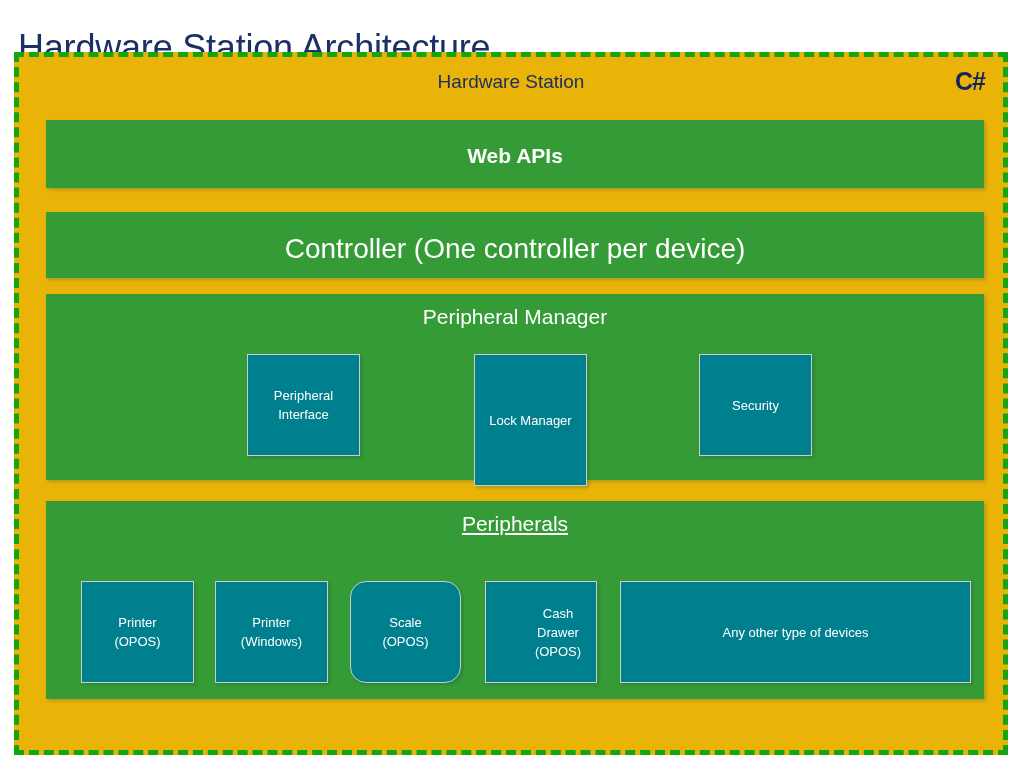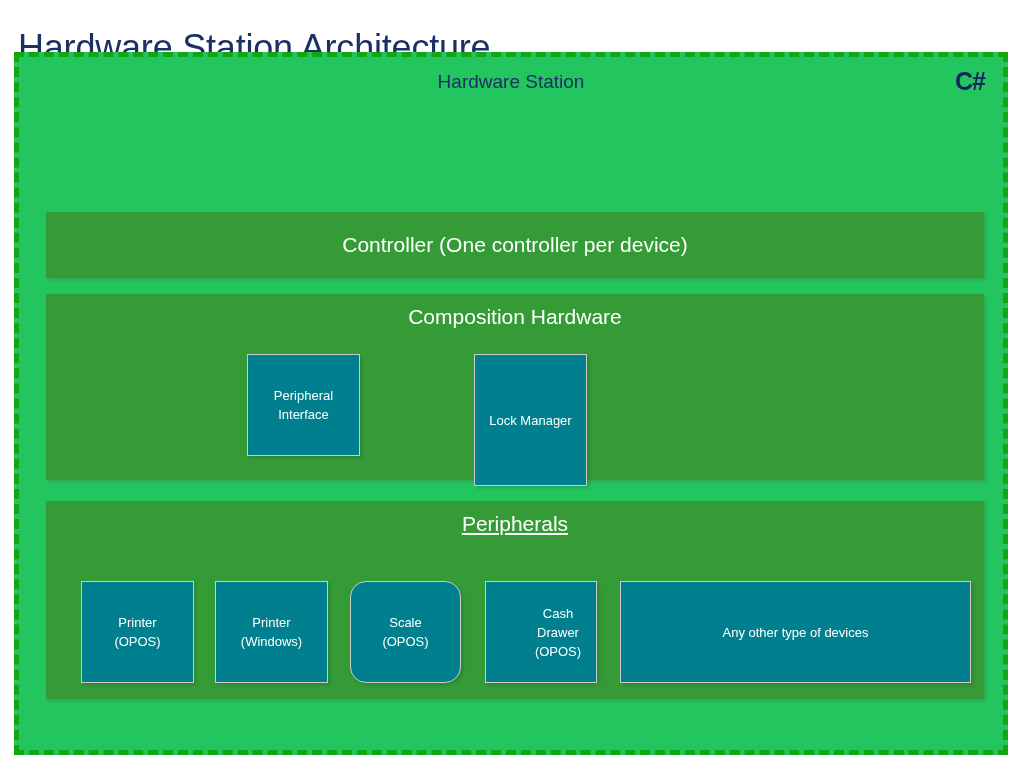--- a/index.html
+++ b/index.html
@@ -28,21 +28,21 @@
   }
 
   
   #hw-station-container {
     position: absolute;
     left: 14px;
     top: 52px;
     width: 994px;
     height: 703px;
     box-sizing: border-box;
-    background: #22c55e;
+    background: #eab308;
     border: 5px dashed #14a514;
   }
 
   #hw-station-title {
     position: absolute;
     left: 0;
     right: 0;
     top: 14px;
     text-align: center;
     font-size: 19px;
@@ -72,21 +72,21 @@
     text-align: center;
     color: #ffffff;
     font-size: 21px;
     white-space: nowrap;
   }
 
   #layer-web-apis      { left: 27px; top: 63px;  width: 938px; height: 68px; }
   #layer-web-apis .layer-title { top: 24px; font-size: 21px; font-weight: bold; }
 
   #layer-controller    { left: 27px; top: 155px; width: 938px; height: 66px; }
-  #layer-controller .layer-title { top: 21px; font-size: 21px; }
+  #layer-controller .layer-title { top: 21px; font-size: 28px; }
 
   #layer-composition   { left: 27px; top: 237px; width: 938px; height: 186px; }
   #layer-composition .layer-title { top: 11px; font-size: 21px; }
 
   #layer-peripherals   { left: 27px; top: 444px; width: 938px; height: 198px; }
   #layer-peripherals .layer-title { top: 11px; font-size: 21px; text-decoration: underline; }
 
   
   .component {
     position: absolute;
@@ -121,41 +121,49 @@
 <body>
 
 <h1 id="page-title">Hardware Station Architecture</h1>
 
 <div id="hw-station-container">
 
   <div id="hw-station-title">Hardware Station</div>
 
   <div id="csharp-label">C#</div>
 
+  <div class="layer" id="layer-web-apis">
+    <div class="layer-title">Web APIs</div>
+  </div>
 
   <div class="layer" id="layer-controller">
     <div class="layer-title">Controller (One controller per device)</div>
   </div>
 
   <div class="layer" id="layer-composition">
-    <div class="layer-title">Composition Hardware</div>
+    <div class="layer-title">Peripheral Manager</div>
 
     <div class="component" id="comp-peripheral-interface">
       <span>
         <span class="label-line">Peripheral</span>
         <span class="label-line">Interface</span>
       </span>
     </div>
 
     <div class="component" id="comp-lock-manager">
       <span>
         <span class="label-line">Lock Manager</span>
       </span>
     </div>
 
+    <div class="component" id="comp-security">
+      <span>
+        <span class="label-line">Security</span>
+      </span>
+    </div>
   </div>
 
   <div class="layer" id="layer-peripherals">
     <div class="layer-title">Peripherals</div>
 
     <div class="component" id="periph-printer-opos">
       <span>
         <span class="label-line">Printer</span>
         <span class="label-line">(OPOS)</span>
       </span>

